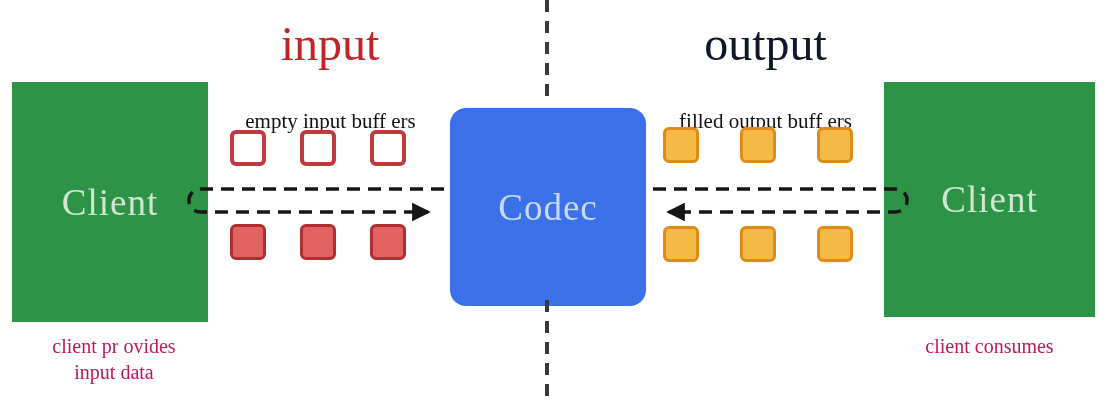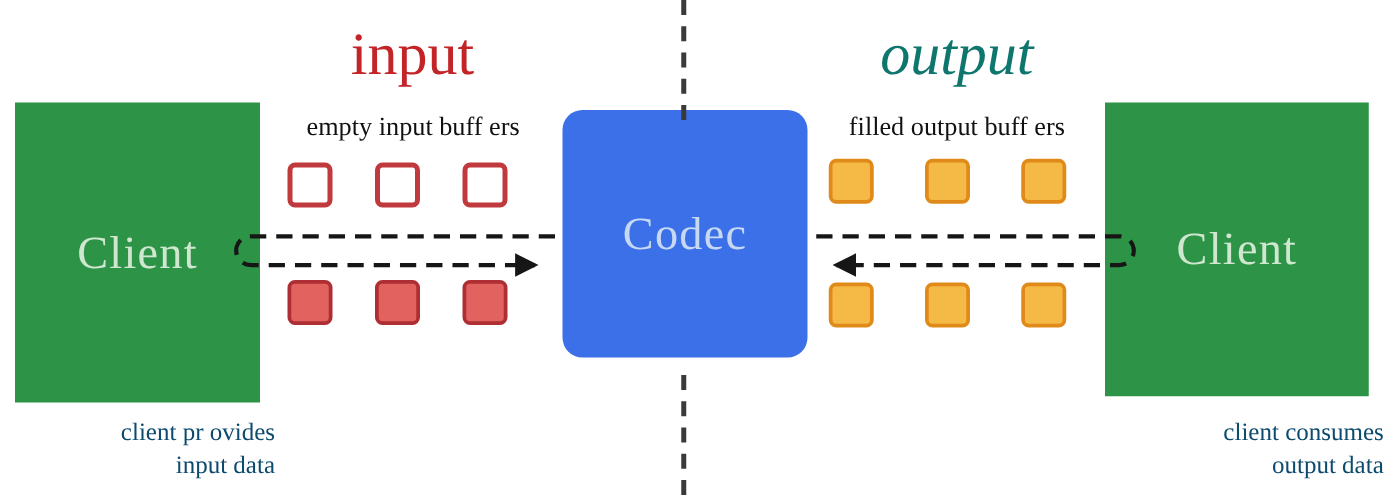--- a/index.html
+++ b/index.html
@@ -44,34 +44,35 @@
     letter-spacing: 1px;
   }
 
   
   .section-title {
     font-size: 48px;
     text-align: center;
     z-index: 1;
   }
   .title-input  { color: #c32427; }
-  .title-output { color: #0f766e; font-style: italic; }
+  .title-output { color: #0f172a; }
 
   
   .buf-label {
     font-size: 21px;
     color: #111111;
     text-align: center;
     line-height: 1.28;
     z-index: 1;
+    margin-top: 20px;
   }
   .caption {
     font-size: 20px;
-    color: #0c4a6e;
-    text-align: right;
+    color: #be185d;
+    text-align: center;
     line-height: 1.32;
     z-index: 1;
   }
 
   
   .buf-row { display: flex; z-index: 2; }
   .buf-row.gap-input  { gap: 34px; }
   .buf-row.gap-output { gap: 41px; }
   .buf {
     width: 36px;
@@ -99,30 +100,29 @@
   <div class="abs section-title title-output" style="left:663px; top:16px; width:205px;">output</div>
 
   <div class="abs client-box" style="left:12px; top:82px; width:196px; height:240px;">
     <span class="client-label">Client</span>
   </div>
   <div class="abs caption" style="left:8px; top:333px; width:212px;">
     <div>client pr ovides</div>
     <div>input data</div>
   </div>
 
-  <div class="abs codec-box" style="left:450px; top:88px; width:196px; height:198px;">
+  <div class="abs codec-box" style="left:450px; top:108px; width:196px; height:198px;">
     <span class="codec-label">Codec</span>
   </div>
 
   <div class="abs client-box" style="left:884px; top:82px; width:211px; height:235px;">
     <span class="client-label">Client</span>
   </div>
   <div class="abs caption" style="left:872px; top:333px; width:235px;">
     <div>client consumes</div>
-    <div>output data</div>
   </div>
 
   <div class="abs buf-label" style="left:213px; top:88px; width:235px;">empty input buff ers</div>
   <div class="abs buf-row gap-input" style="left:230px; top:130px;">
     <div class="buf buf-empty"></div>
     <div class="buf buf-empty"></div>
     <div class="buf buf-empty"></div>
   </div>
 
   <div class="abs buf-row gap-input" style="left:230px; top:224px;">

